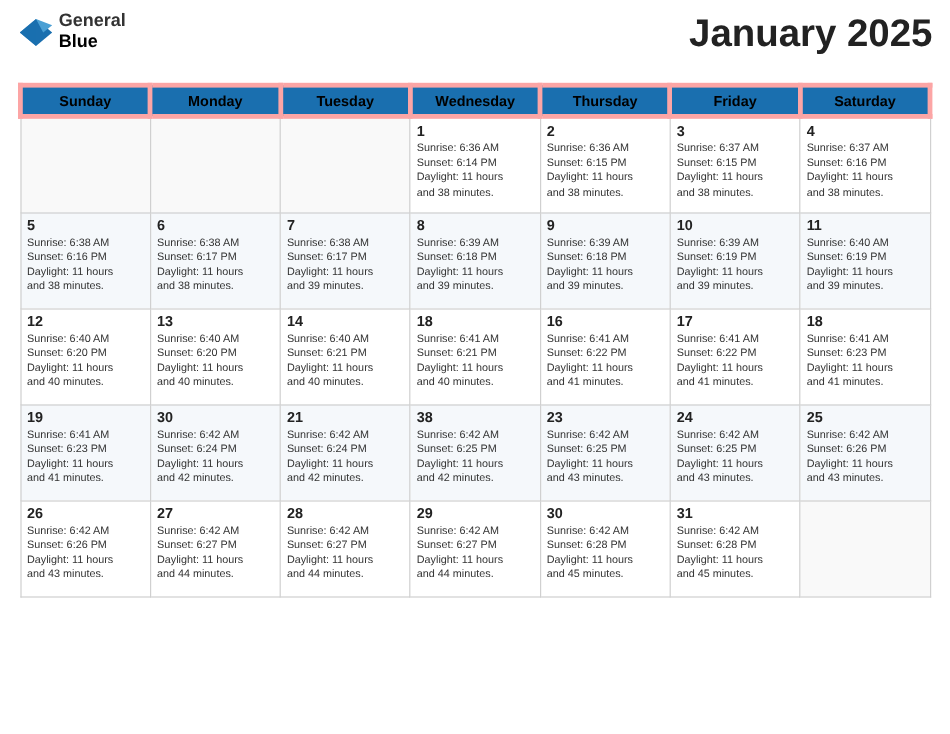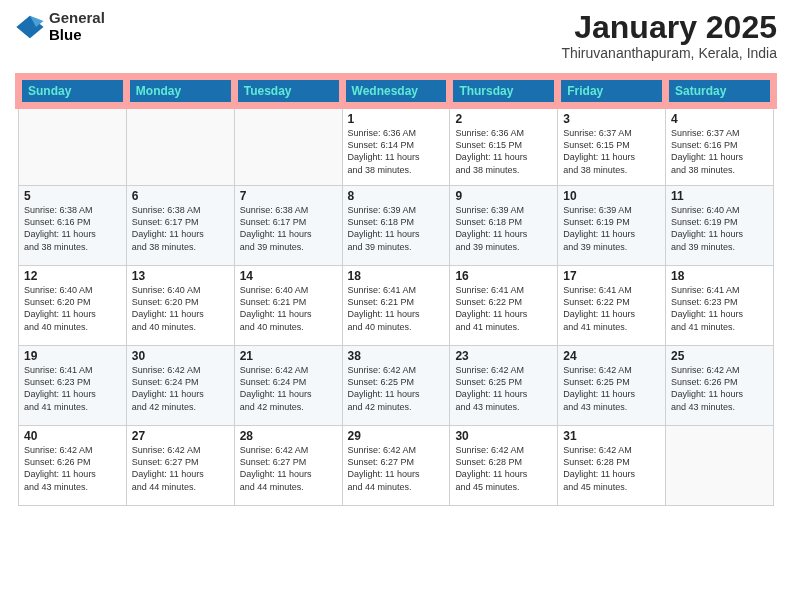--- a/index.html
+++ b/index.html
@@ -12,21 +12,21 @@
     }
     .page {
       width: 792px;
       height: 612px;
       padding: 10px 15px;
     }
     .header {
       display: flex;
       justify-content: space-between;
       align-items: flex-start;
-      margin-bottom: 12px;
+      margin-bottom: 24px;
     }
     .logo {
       display: flex;
       align-items: center;
       gap: 4px;
     }
     .logo-text {
       display: flex;
       flex-direction: column;
       line-height: 1.1;
@@ -58,26 +58,26 @@
       font-size: 14px;
       color: #444;
     }
     .calendar {
       width: 100%;
       border-collapse: collapse;
       table-layout: fixed;
     }
     .calendar th {
       background: #1a6faf;
-      color: #5eead4;
-      text-align: left;
+      color: #000000;
+      text-align: center;
       padding: 4px 6px;
       font-size: 12px;
       font-weight: bold;
-      border: 7px solid #fca5a5;
+      border: 4px solid #fca5a5;
     }
     .calendar td {
       border: 1px solid #d0d0d0;
       vertical-align: top;
       padding: 3px 5px;
       height: 80px;
       font-size: 9.5px;
       color: #333;
       background: #fff;
     }
@@ -111,21 +111,20 @@
         <polygon points="20,5 38,12 28,20 20,5" fill="#4a9fd4"></polygon>
         <polygon points="2,20 20,5 20,35" fill="#1a6faf" opacity="0.7"></polygon>
       </svg>
       <div class="logo-text">
         <span class="logo-general">General</span>
         <span class="logo-blue">Blue</span>
       </div>
     </div>
     <div class="title-block">
       <div class="month-title">January 2025</div>
-      <div class="subtitle">Thiruvananthapuram, Kerala, India</div>
     </div>
   </div>
 
   <table class="calendar">
     <thead>
       <tr>
         <th>Sunday</th>
         <th>Monday</th>
         <th>Tuesday</th>
         <th>Wednesday</th>
@@ -316,21 +315,21 @@
           <td>
             <span class="cell-num">25</span>
             <div class="cell-info" style="white-space: pre-line;">Sunrise: 6:42 AM
 Sunset: 6:26 PM
 Daylight: 11 hours
 and 43 minutes.</div>
           </td>
         </tr>
         <tr>
           <td>
-            <span class="cell-num">40</span>
+            <span class="cell-num">26</span>
             <div class="cell-info" style="white-space: pre-line;">Sunrise: 6:42 AM
 Sunset: 6:26 PM
 Daylight: 11 hours
 and 43 minutes.</div>
           </td>
           <td>
             <span class="cell-num">27</span>
             <div class="cell-info" style="white-space: pre-line;">Sunrise: 6:42 AM
 Sunset: 6:27 PM
 Daylight: 11 hours

